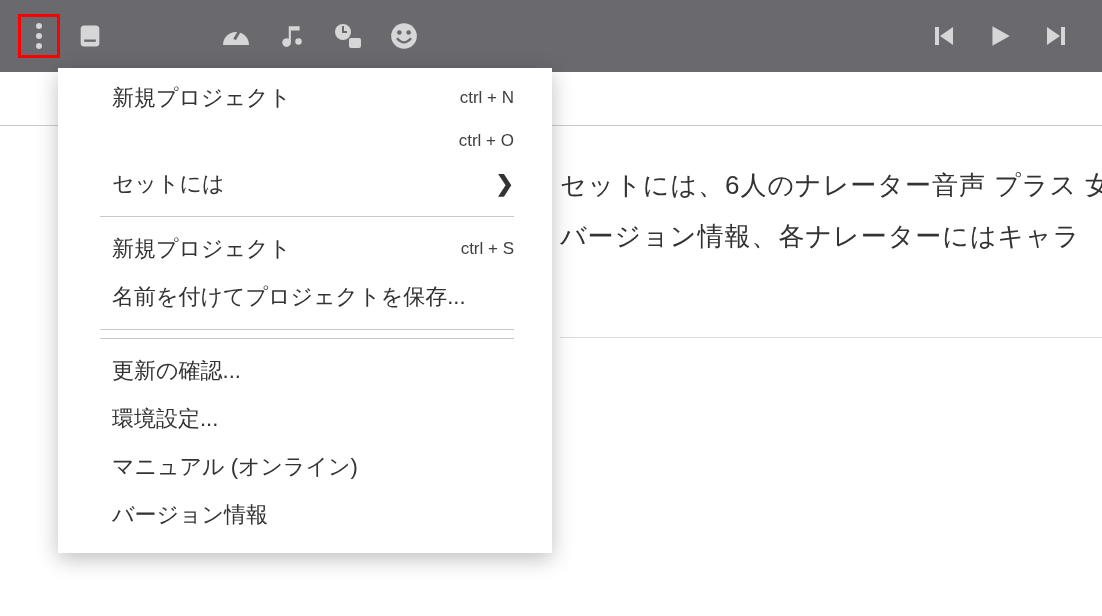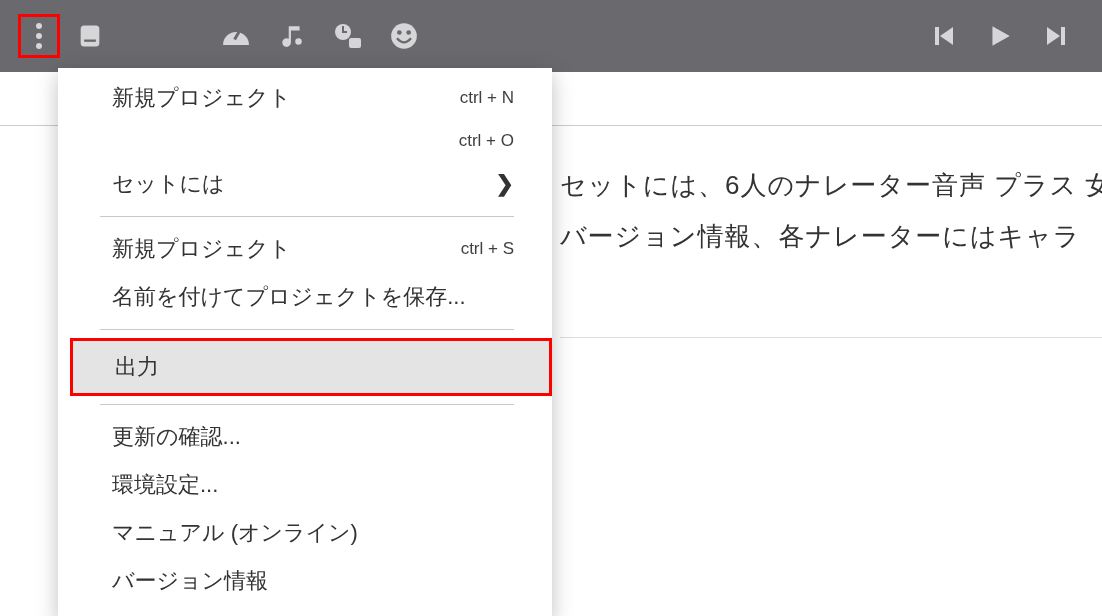--- a/index.html
+++ b/index.html
@@ -235,25 +235,20 @@
   </div>
   <div class="menu-sep"></div>
   <div class="menu-item">
     <span>新規プロジェクト</span>
     <span class="shortcut">ctrl + S</span>
   </div>
   <div class="menu-item">
     <span>名前を付けてプロジェクトを保存...</span>
   </div>
   <div class="menu-sep"></div>
-  <div class="menu-item highlight-wrap">
-    <div class="highlight-box">
-      <span>出力</span>
-    </div>
-  </div>
   <div class="menu-sep"></div>
   <div class="menu-item">
     <span>更新の確認...</span>
   </div>
   <div class="menu-item">
     <span>環境設定...</span>
   </div>
   <div class="menu-item">
     <span>マニュアル (オンライン)</span>
   </div>

